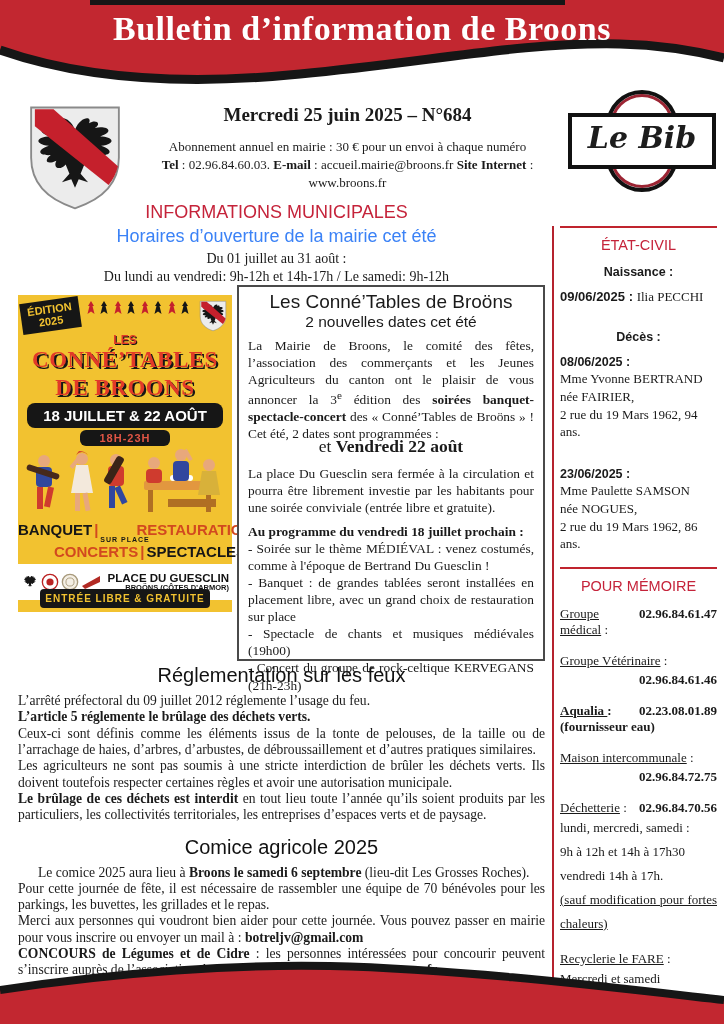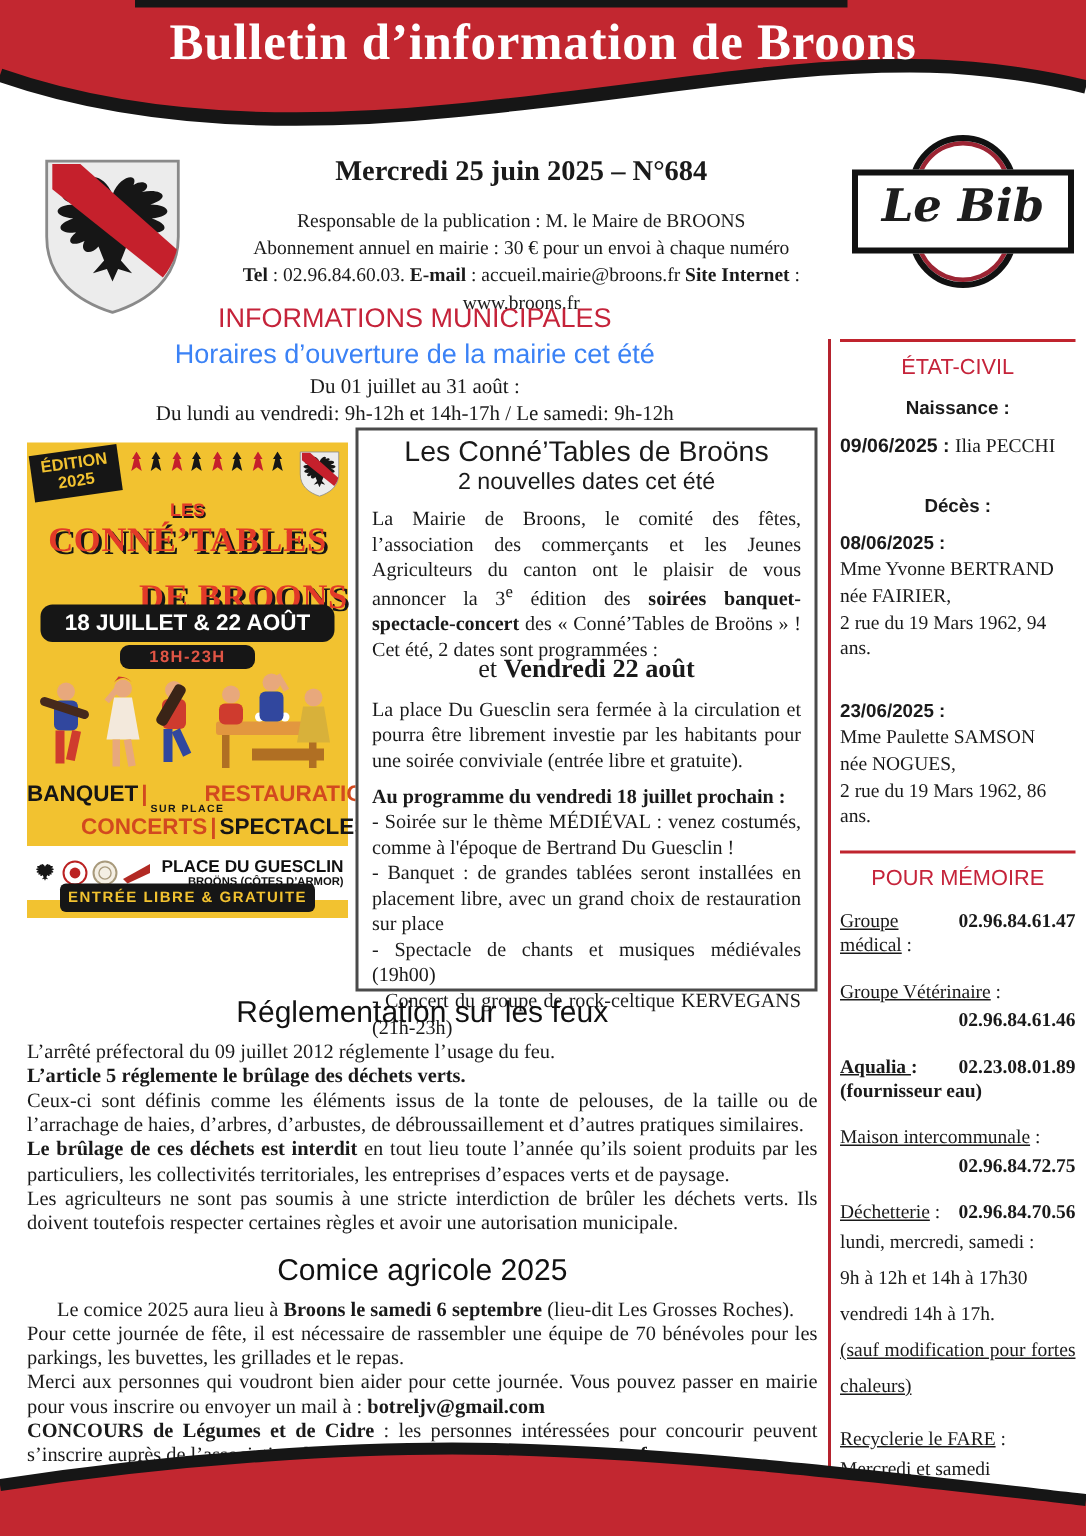--- a/index.html
+++ b/index.html
@@ -61,21 +61,21 @@
   .p-les {
     position:absolute; left:0; top:38px; width:214px; text-align:center;
     font-family:"Liberation Sans", sans-serif; font-weight:700; font-size:12px;
     color:#e23a28; text-shadow:1px 1px 0 #161616;
   }
   .p-title {
     position:absolute; left:0; width:214px; text-align:center;
     font-family:Liberation Serif, serif; font-weight:700; font-size:23px;
     letter-spacing:.5px; color:#e23a28; text-shadow:2px 2px 0 #161616;
   }
-  .p-title.l1 { top:52px; } .p-title.l2 { top:90px;text-align:right; }
+  .p-title.l1 { top:52px; } .p-title.l2 { top:80px; }
   .dates-badge {
     position:absolute; left:9px; top:108px; width:196px; background:#161616;
     border-radius:8px; color:#fff; font-family:"Liberation Sans", sans-serif;
     font-weight:700; font-size:15px; text-align:center; padding:4px 0;
   }
   .hours-badge {
     position:absolute; left:62px; top:135px; width:90px; background:#161616;
     border-radius:6px; color:#e05545; font-family:"Liberation Sans", sans-serif;
     font-weight:700; font-size:11px; text-align:center; padding:2px 0; letter-spacing:1px;
   }
@@ -153,21 +153,20 @@
         <path d="M8 8 H102 V62 C102 92 80 108 55 116 C30 108 8 92 8 62 Z" fill="#ececec" stroke="#8a8a8a" stroke-width="2"></path>
         <path d="M55 32 C50 18 36 16 40 25 C32 20 26 26 34 30 C20 27 12 34 28 39 C14 39 10 47 27 49 C14 53 15 60 29 59 C21 65 25 70 35 65 C31 73 39 76 45 69 L49 79 L41 88 L51 85 L55 94 L59 85 L69 88 L61 79 L65 69 C71 76 79 73 75 65 C85 70 89 65 81 59 C95 60 96 53 83 49 C100 47 96 39 82 39 C98 34 90 27 76 30 C84 26 78 20 70 25 C74 16 60 18 55 32 Z" fill="#161616"></path>
         <path d="M12 28 L12 10 L32 10 L101 71 C99 79 96 85 91 91 Z" fill="#c5202c"></path>
       </g>
     </defs>
     <use href="#crest-group"></use>
   </svg>
 
   <div class="masthead">
     <div class="date-title">Mercredi 25 juin 2025 – N°684</div>
-    <div class="mh-line">Responsable de la publication : M. le Maire de BROONS</div>
     <div class="mh-line">Abonnement annuel en mairie : 30 € pour un envoi à chaque numéro</div>
     <div class="mh-line"><span style="font-weight: 700;">Tel</span><span> : 02.96.84.60.03. </span><span style="font-weight: 700;">E-mail</span><span> : accueil.mairie@broons.fr  </span><span style="font-weight: 700;">Site Internet</span><span> : www.broons.fr</span></div>
   </div>
 
   <div class="lebib">
     <div class="circ top"></div>
     <div class="circ bot"></div>
     <div class="rect"></div>
     <div class="script">Le Bib</div>
   </div>
@@ -301,22 +300,22 @@
     <p class="art-bullet">- Banquet : de grandes tablées seront installées en placement libre, avec un grand choix de restauration sur place</p>
     <p class="art-bullet">- Spectacle de chants et musiques médiévales (19h00)</p>
     <p class="art-bullet">- Concert du groupe de rock-celtique KERVEGANS (21h-23h)</p>
   </div>
 
   <div class="lower">
     <div class="sec-title">Réglementation sur les feux</div>
     <p class="body-p">L’arrêté préfectoral du 09 juillet 2012 réglemente l’usage du feu.</p>
     <p class="body-p"><span style="font-weight: 700;">L’article 5 réglemente le brûlage des déchets verts.</span></p>
     <p class="body-p">Ceux-ci sont définis comme les éléments issus de la tonte de pelouses, de la taille ou de l’arrachage de haies, d’arbres, d’arbustes, de débroussaillement et d’autres pratiques similaires.</p>
+    <p class="body-p">Les agriculteurs ne sont pas soumis à une stricte interdiction de brûler les déchets verts. Ils doivent toutefois respecter certaines règles et avoir une autorisation municipale.</p>
     <p class="body-p"><span style="font-weight: 700;">Le brûlage de ces déchets est interdit</span><span> en tout lieu toute l’année qu’ils soient produits par les particuliers, les collectivités territoriales, les entreprises d’espaces verts et de paysage.</span></p>
-    <p class="body-p">Les agriculteurs ne sont pas soumis à une stricte interdiction de brûler les déchets verts. Ils doivent toutefois respecter certaines règles et avoir une autorisation municipale.</p>
 
     <div class="sec-title comice-title">Comice agricole 2025</div>
     <p class="body-p indent"><span>Le comice 2025 aura lieu à </span><span style="font-weight: 700;">Broons le samedi 6 septembre</span><span> (lieu-dit Les Grosses Roches).</span></p>
     <p class="body-p">Pour cette journée de fête, il est nécessaire de rassembler une équipe de 70 bénévoles pour les parkings, les buvettes, les grillades et le repas.</p>
     <p class="body-p"><span>Merci aux personnes qui voudront bien aider pour cette journée. Vous pouvez passer en mairie pour vous inscrire ou envoyer un mail à : </span><span style="font-weight: 700;">botreljv@gmail.com</span></p>
     <p class="body-p"><span style="font-weight: 700;">CONCOURS de Légumes et de Cidre</span><span> : les personnes intéressées pour concourir peuvent s’inscrire auprès de l’association du comice à : </span><span style="font-weight: 700;">elvinapeanduval@orange.fr</span></p>
   </div>
 
   <div class="v-rule"></div>
   <div class="sidebar">

